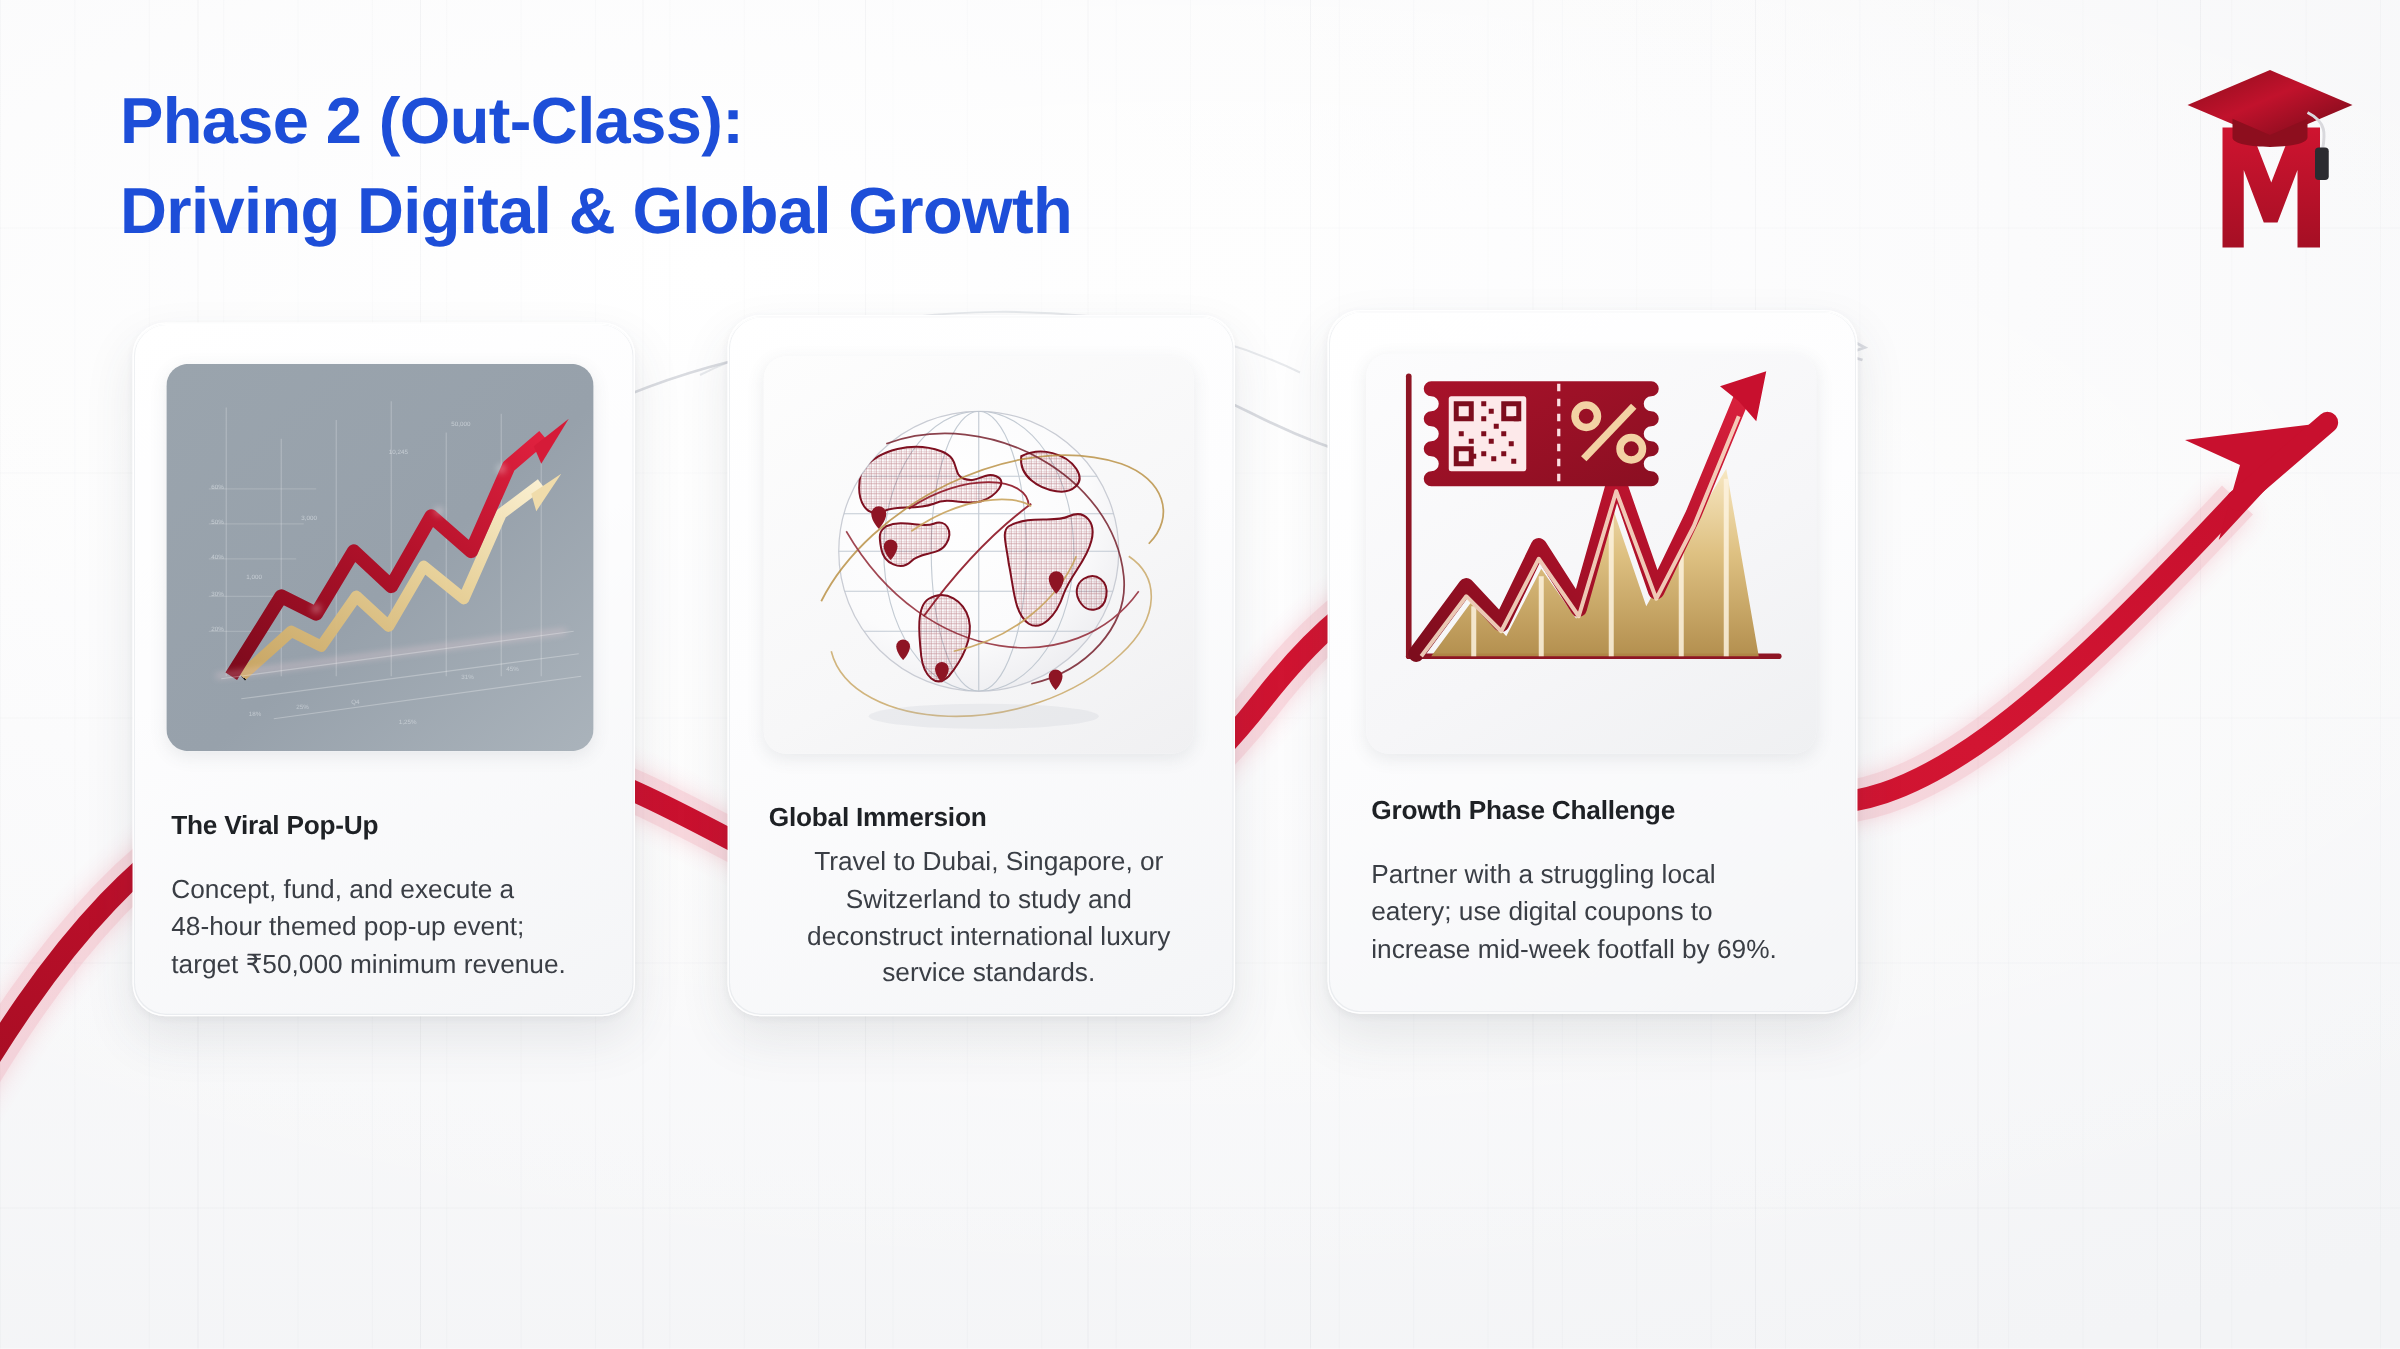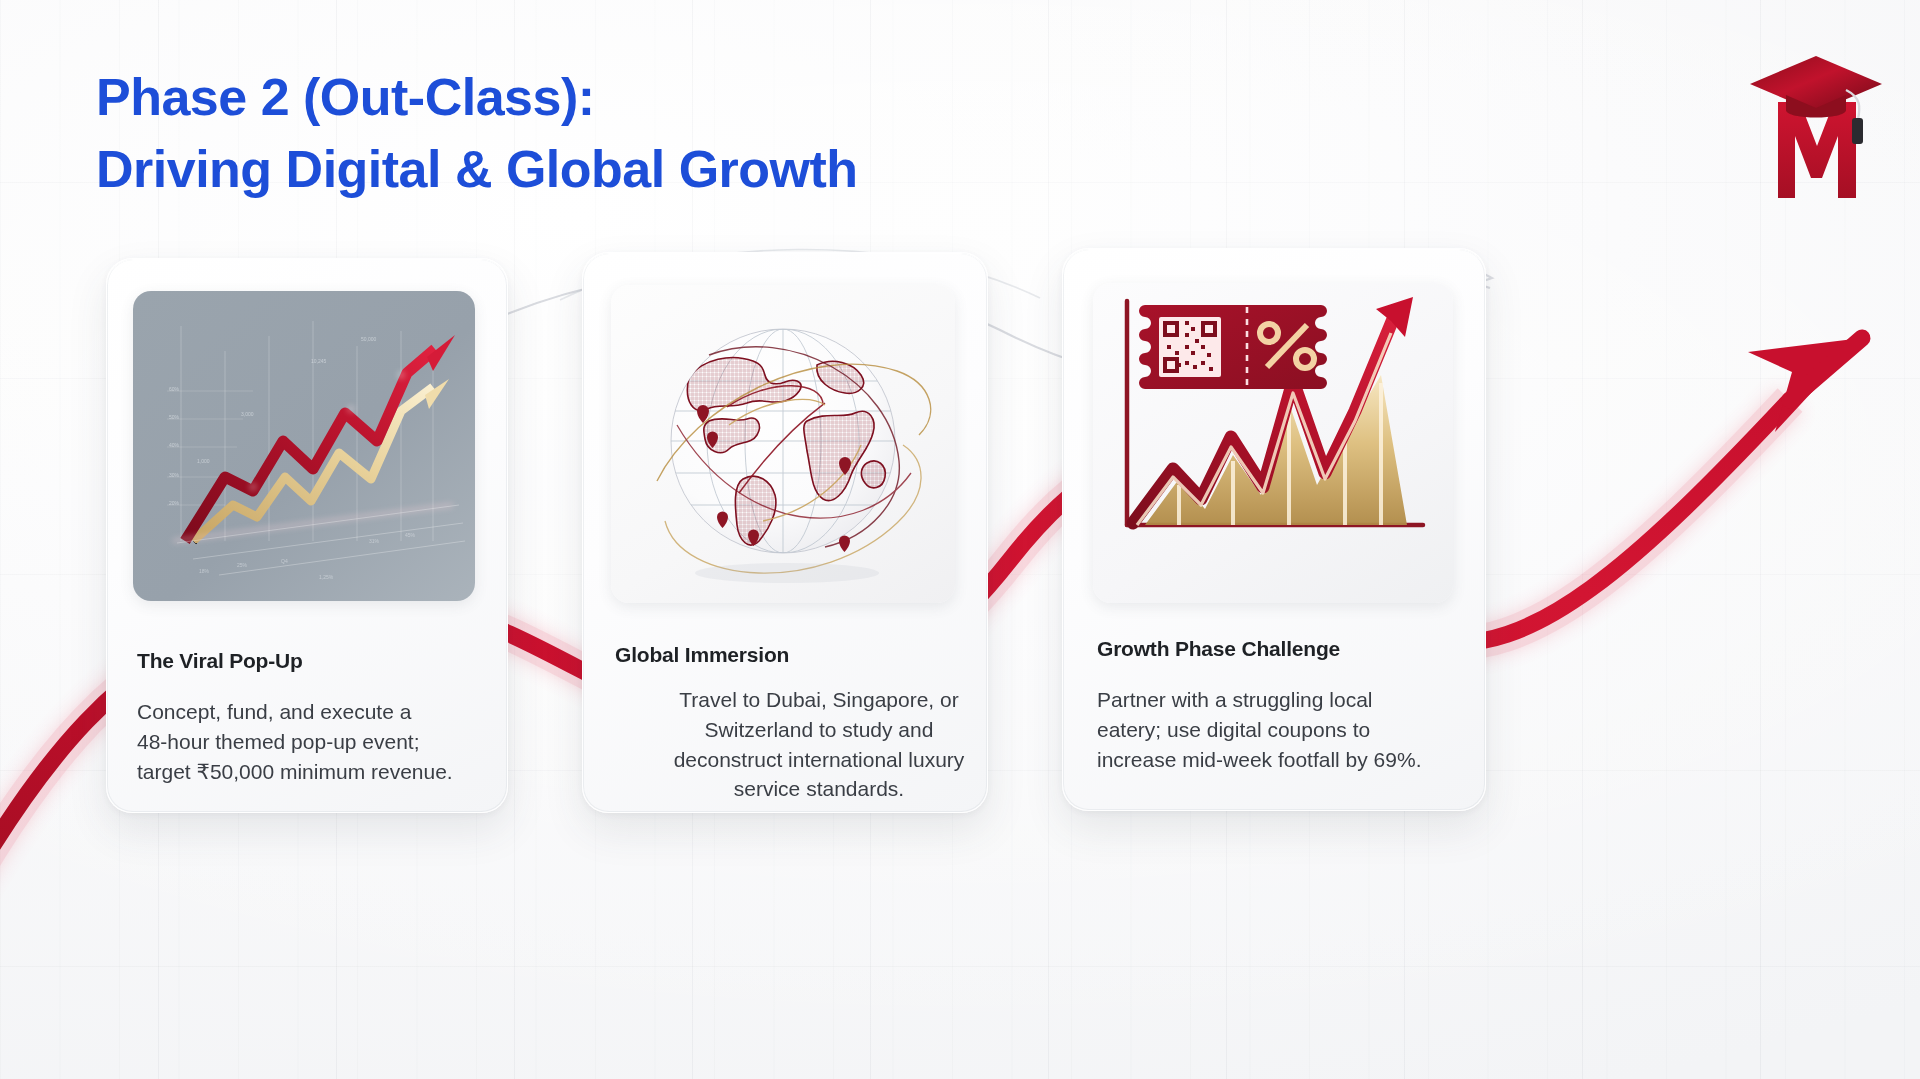--- a/index.html
+++ b/index.html
@@ -75,21 +75,21 @@
   
   #card-1{left:106px;top:258px;width:400px;height:553px;}
   #card-1 .card-media{left:26px;top:32px;width:342px;height:310px;}
   #card-1 .card-title{left:30px;top:390px;}
   #card-1 .card-desc{left:30px;top:438px;width:348px;}
 
   #card-2{left:582px;top:252px;width:404px;height:559px;text-align:center;}
   #card-2 .card-media{left:28px;top:32px;width:344px;height:318px;background:
       linear-gradient(150deg,#fdfdfd 0%,#f7f7f8 60%,#f0f0f2 100%);}
   #card-2 .card-title{left:32px;top:390px;}
-  #card-2 .card-desc{left:32px;top:432px;width:352px;margin-left:28px;}
+  #card-2 .card-desc{left:32px;top:422px;width:352px;}
 
   #card-3{left:1062px;top:248px;width:422px;height:561px;}
   #card-3 .card-media{left:30px;top:34px;width:360px;height:320px;background:
       linear-gradient(150deg,#fcfcfd 0%,#f6f6f8 60%,#eff0f2 100%);}
   #card-3 .card-title{left:34px;top:388px;}
   #card-3 .card-desc{left:34px;top:436px;width:368px;}
 
   .media-img{position:absolute;inset:0;width:100%;height:100%;}
 </style>
 </head>

